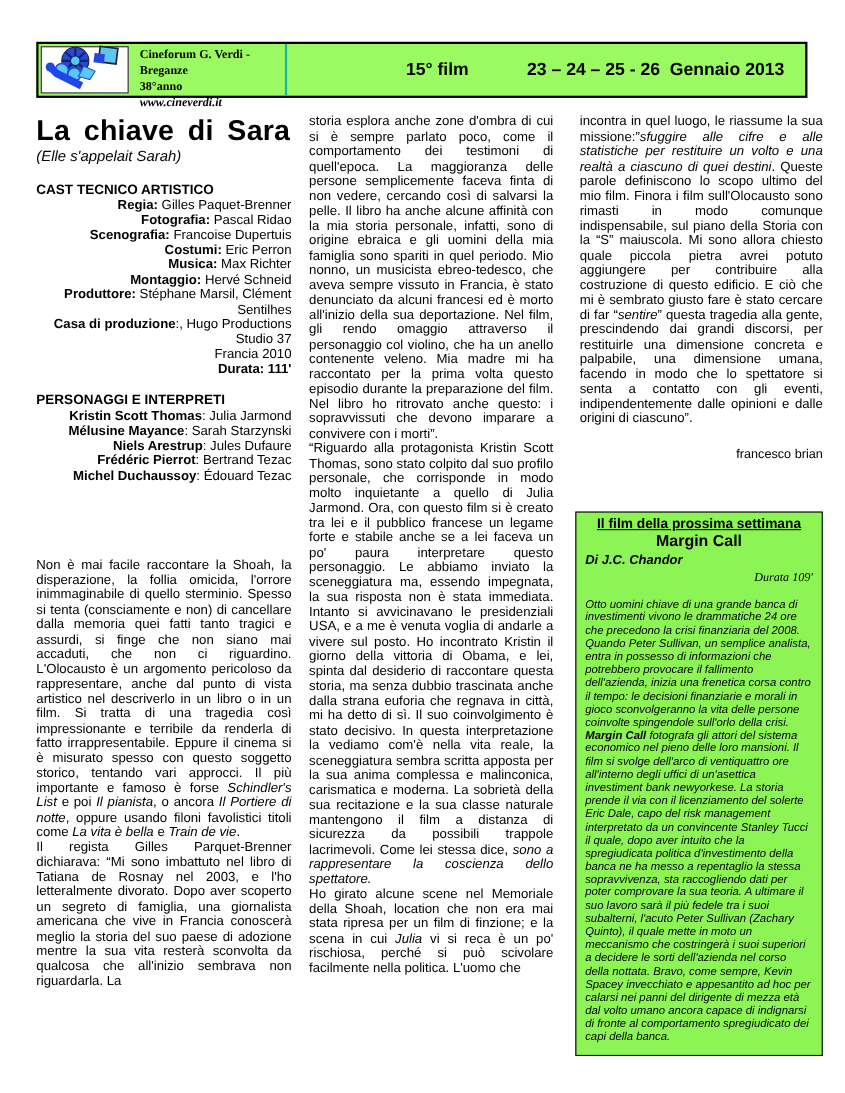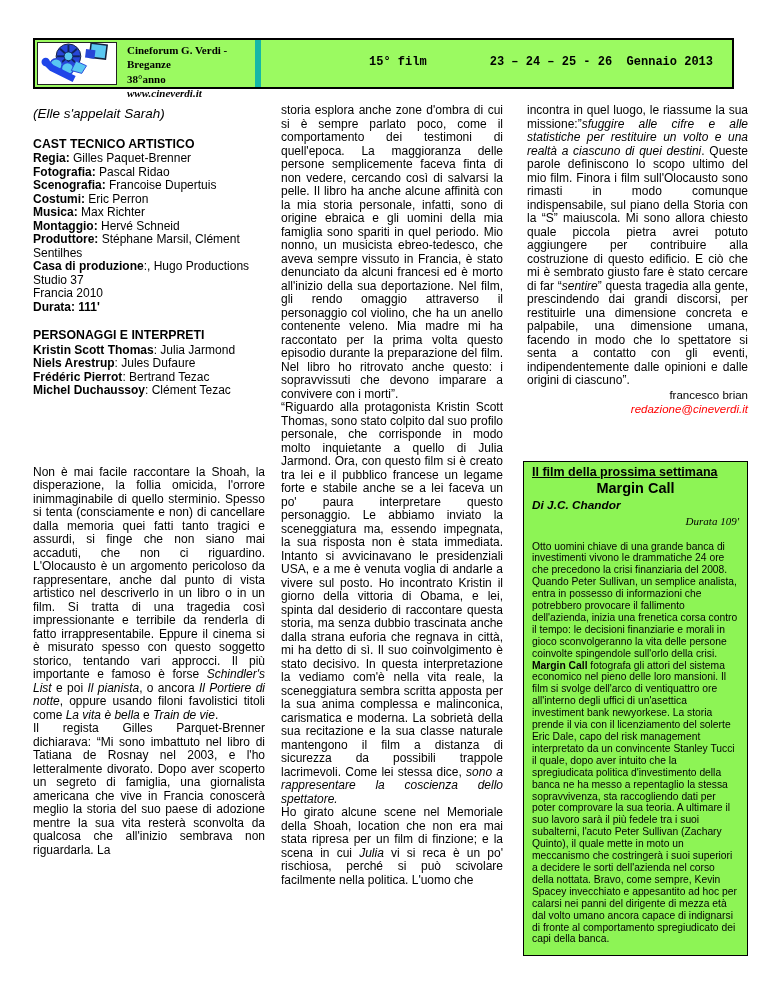--- a/index.html
+++ b/index.html
@@ -15,67 +15,67 @@
   .header{
     position:absolute;left:33px;top:38px;width:701px;height:51px;
     background:var(--header-green,#9BFA61);
     border:2px solid #000;box-sizing:border-box;display:flex;align-items:stretch;
   }
   .logo-box{
     width:80px;margin:2px;background:#fff;border:1.5px solid #222;
     box-sizing:border-box;display:flex;align-items:center;justify-content:center;flex:none;
   }
   .org-cell{
-    width:142px;flex:none;box-sizing:border-box;border-right:6px solid #14b8a6;
+    width:142px;flex:none;box-sizing:border-box;border-right:2px solid #14b8a6;
     padding:3px 4px 0 8px;
     font-family:"Liberation Serif",serif;font-weight:bold;font-size:11px;line-height:1.3;
   }
   .org-url{font-style:italic;}
   .header-right{
     flex:1;position:relative;
-    font-family:Liberation Mono, monospace;font-weight:bold;font-size:12px;
+    font-family:Liberation Sans, sans-serif;font-weight:bold;font-size:16px;
   }
   .film-number{position:absolute;left:108px;top:15px;}
   .dates{position:absolute;right:19px;top:15px;}
 
   
   .col{position:absolute;top:104px;font-size:12px;line-height:13.5px;}
   .col1{left:33px;width:232px;}
   .col2{left:281px;width:222px;}
   .col3{left:527px;width:221px;}
   .article p{margin:0;text-align:justify;}
 
   
   .film-title{font-size:26px;font-weight:bold;margin:0;word-spacing:5px;letter-spacing:0.2px;line-height:1.08;}
   .orig-title{font-style:italic;font-size:13.5px;margin:3px 0 17px 0;}
   .section-heading{font-weight:bold;font-size:12.3px;margin:15px 0 0 0;}
   .credits{margin-top:1px;}
-  .credit-line{margin:0;}
+  .credit-line{margin:0;text-align:right;}
   .credit-label{font-weight:bold;}
   .article-start{margin-top:68px;}
 
   
-  .signature{text-align:right;margin-top:0;font-size:11.5px;line-height:14px;}
+  .signature{text-align:right;margin-top:18px;font-size:11.5px;line-height:14px;}
   .sig-email{color:var(--accent-red,#FF0000);font-style:italic;}
 
   
   .next-box{
     margin-top:45px;margin-left:-4px;width:225px;box-sizing:border-box;
     border:1.5px solid #000;background:var(--box-green,#8DF455);
     padding:4px 8px 10px 8px;
   }
-  .next-heading{text-align:left;font-weight:bold;font-size:12.5px;text-decoration:underline;margin:0;}
+  .next-heading{text-align:center;font-weight:bold;font-size:12.5px;text-decoration:underline;margin:0;}
   .next-title{text-align:center;font-weight:bold;font-size:14.5px;margin:3px 0 0 0;}
   .next-director{text-align:left;font-weight:bold;font-style:italic;font-size:11.8px;margin:3px 0 0 0;}
   .next-duration{
     text-align:right;font-family:"Liberation Serif",serif;font-style:italic;
     font-size:11px;margin:3px 0 0 0;
   }
   .next-synopsis{
-    margin:12px 0 0 0;font-size:10.3px;line-height:11.9px;text-align:left;
+    margin:12px 0 0 0;font-style:italic;font-size:10.3px;line-height:11.9px;text-align:left;
   }
 </style>
 </head>
 <body>
 
 <div class="page">
 
   <div class="header">
     <div class="logo-box">
       <span>
@@ -103,20 +103,21 @@
       <div>38°anno</div>
       <div class="org-url">www.cineverdi.it</div>
     </div>
     <div class="header-right">
       <span class="film-number">15° film</span>
       <span class="dates">23 – 24 – 25 - 26 &nbsp;Gennaio 2013</span>
     </div>
   </div>
 
   <div class="col col1">
+    <h1 class="film-title">La chiave di Sara</h1>
     <p class="orig-title">(Elle s'appelait Sarah)</p>
 
     <p class="section-heading">CAST TECNICO ARTISTICO</p>
     <div class="credits">
 
         <p class="credit-line"><span class="credit-label">Regia:</span><span> Gilles Paquet-Brenner</span></p>
 
 
         <p class="credit-line"><span class="credit-label">Fotografia:</span><span> Pascal Ridao</span></p>
 
@@ -136,26 +137,27 @@
         <p class="credit-line"><span class="credit-label"></span><span>Francia 2010</span></p>
 
         <p class="credit-line"><span class="credit-label">Durata: 111'</span><span></span></p>
       </div>
 
     <p class="section-heading">PERSONAGGI E INTERPRETI</p>
     <div class="credits">
 
         <p class="credit-line"><span class="credit-label">Kristin Scott Thomas</span><span>: Julia Jarmond</span></p>
 
+        <p class="credit-line"><span class="credit-label">Mélusine Mayance</span><span>: Sarah Starzynski</span></p>
 
         <p class="credit-line"><span class="credit-label">Niels Arestrup</span><span>: Jules Dufaure</span></p>
 
         <p class="credit-line"><span class="credit-label">Frédéric Pierrot</span><span>: Bertrand Tezac</span></p>
 
-        <p class="credit-line"><span class="credit-label">Michel Duchaussoy</span><span>: Clément Tezac</span></p>
+        <p class="credit-line"><span class="credit-label">Michel Duchaussoy</span><span>: Édouard Tezac</span></p>
       </div>
 
     <div class="article article-start">
       <p><span>Non è mai facile raccontare la Shoah, la disperazione, la follia omicida, l'orrore inimmaginabile di quello sterminio. Spesso si tenta (consciamente e non) di cancellare dalla memoria quei fatti tanto tragici e assurdi, si finge che non siano mai accaduti, che non ci riguardino. L'Olocausto è un argomento pericoloso da rappresentare, anche dal punto di vista artistico nel descriverlo in un libro o in un film. Si tratta di una tragedia così impressionante e terribile da renderla di fatto irrappresentabile. Eppure il cinema si è misurato spesso con questo soggetto storico, tentando vari approcci. Il più importante e famoso è forse </span><span class="it">Schindler's List</span><span> e poi </span><span class="it">Il pianista</span><span>, o ancora </span><span class="it">Il Portiere di notte</span><span>, oppure usando filoni favolistici titoli come </span><span class="it">La vita è bella</span><span> e </span><span class="it">Train de vie</span><span>.</span></p>
       <p><span>Il regista Gilles Parquet-Brenner dichiarava: “Mi sono imbattuto nel libro di Tatiana de Rosnay nel 2003, e l'ho letteralmente divorato. Dopo aver scoperto un segreto di famiglia, una giornalista americana che vive in Francia conoscerà meglio la storia del suo paese di adozione mentre la sua vita resterà sconvolta da qualcosa che all'inizio sembrava non riguardarla. La</span></p>
     </div>
   </div>
 
   <div class="col col2 article">
     <p><span>storia esplora anche zone d'ombra di cui si è sempre parlato poco, come il comportamento dei testimoni di quell'epoca. La maggioranza delle persone semplicemente faceva finta di non vedere, cercando così di salvarsi la pelle. Il libro ha anche alcune affinità con la mia storia personale, infatti, sono di origine ebraica e gli uomini della mia famiglia sono spariti in quel periodo. Mio nonno, un musicista ebreo-tedesco, che aveva sempre vissuto in Francia, è stato denunciato da alcuni francesi ed è morto all'inizio della sua deportazione. Nel film, gli rendo omaggio attraverso il personaggio col violino, che ha un anello contenente veleno. Mia madre mi ha raccontato per la prima volta questo episodio durante la preparazione del film. Nel libro ho ritrovato anche questo: i sopravvissuti che devono imparare a convivere con i morti”.</span></p>
@@ -163,21 +165,20 @@
     <p><span>Ho girato alcune scene nel Memoriale della Shoah, location che non era mai stata ripresa per un film di finzione; e la scena in cui </span><span class="it">Julia</span><span> vi si reca è un po' rischiosa, perché si può scivolare facilmente nella politica. L'uomo che</span></p>
   </div>
 
   <div class="col col3">
     <div class="article">
       <p><span>incontra in quel luogo, le riassume la sua missione:”</span><span class="it">sfuggire alle cifre e alle statistiche per restituire un volto e una realtà a ciascuno di quei destini</span><span>. Queste parole definiscono lo scopo ultimo del mio film. Finora i film sull'Olocausto sono rimasti in modo comunque indispensabile, sul piano della Storia con la “S” maiuscola. Mi sono allora chiesto quale piccola pietra avrei potuto aggiungere per contribuire alla costruzione di questo edificio. E ciò che mi è sembrato giusto fare è stato cercare di far “</span><span class="it">sentire</span><span>” questa tragedia alla gente, prescindendo dai grandi discorsi, per restituirle una dimensione concreta e palpabile, una dimensione umana, facendo in modo che lo spettatore si senta a contatto con gli eventi, indipendentemente dalle opinioni e dalle origini di ciascuno”.</span></p>
     </div>
 
     <div class="signature">
       <div>francesco brian</div>
-      <div class="sig-email">redazione@cineverdi.it</div>
     </div>
 
     <div class="next-box">
       <p class="next-heading">Il film della prossima settimana</p>
       <p class="next-title">Margin Call</p>
       <p class="next-director">Di J.C. Chandor</p>
       <p class="next-duration">Durata 109'</p>
       <p class="next-synopsis"><span>Otto uomini chiave di una grande banca di investimenti vivono le drammatiche 24 ore che precedono la crisi finanziaria del 2008. Quando Peter Sullivan, un semplice analista, entra in possesso di informazioni che potrebbero provocare il fallimento dell'azienda, inizia una frenetica corsa contro il tempo: le decisioni finanziarie e morali in gioco sconvolgeranno la vita delle persone coinvolte spingendole sull'orlo della crisi. </span><span class="bd">Margin Call</span><span> fotografa gli attori del sistema economico nel pieno delle loro mansioni. Il film si svolge dell'arco di ventiquattro ore all'interno degli uffici di un'asettica investiment bank newyorkese. La storia prende il via con il licenziamento del solerte Eric Dale, capo del risk management interpretato da un convincente Stanley Tucci il quale, dopo aver intuito che la spregiudicata politica d'investimento della banca ne ha messo a repentaglio la stessa sopravvivenza, sta raccogliendo dati per poter comprovare la sua teoria. A ultimare il suo lavoro sarà il più fedele tra i suoi subalterni, l'acuto Peter Sullivan (Zachary Quinto), il quale mette in moto un meccanismo che costringerà i suoi superiori a decidere le sorti dell'azienda nel corso della nottata. Bravo, come sempre, Kevin Spacey invecchiato e appesantito ad hoc per calarsi nei panni del dirigente di mezza età dal volto umano ancora capace di indignarsi di fronte al comportamento spregiudicato dei capi della banca.</span></p>
     </div>
   </div>

